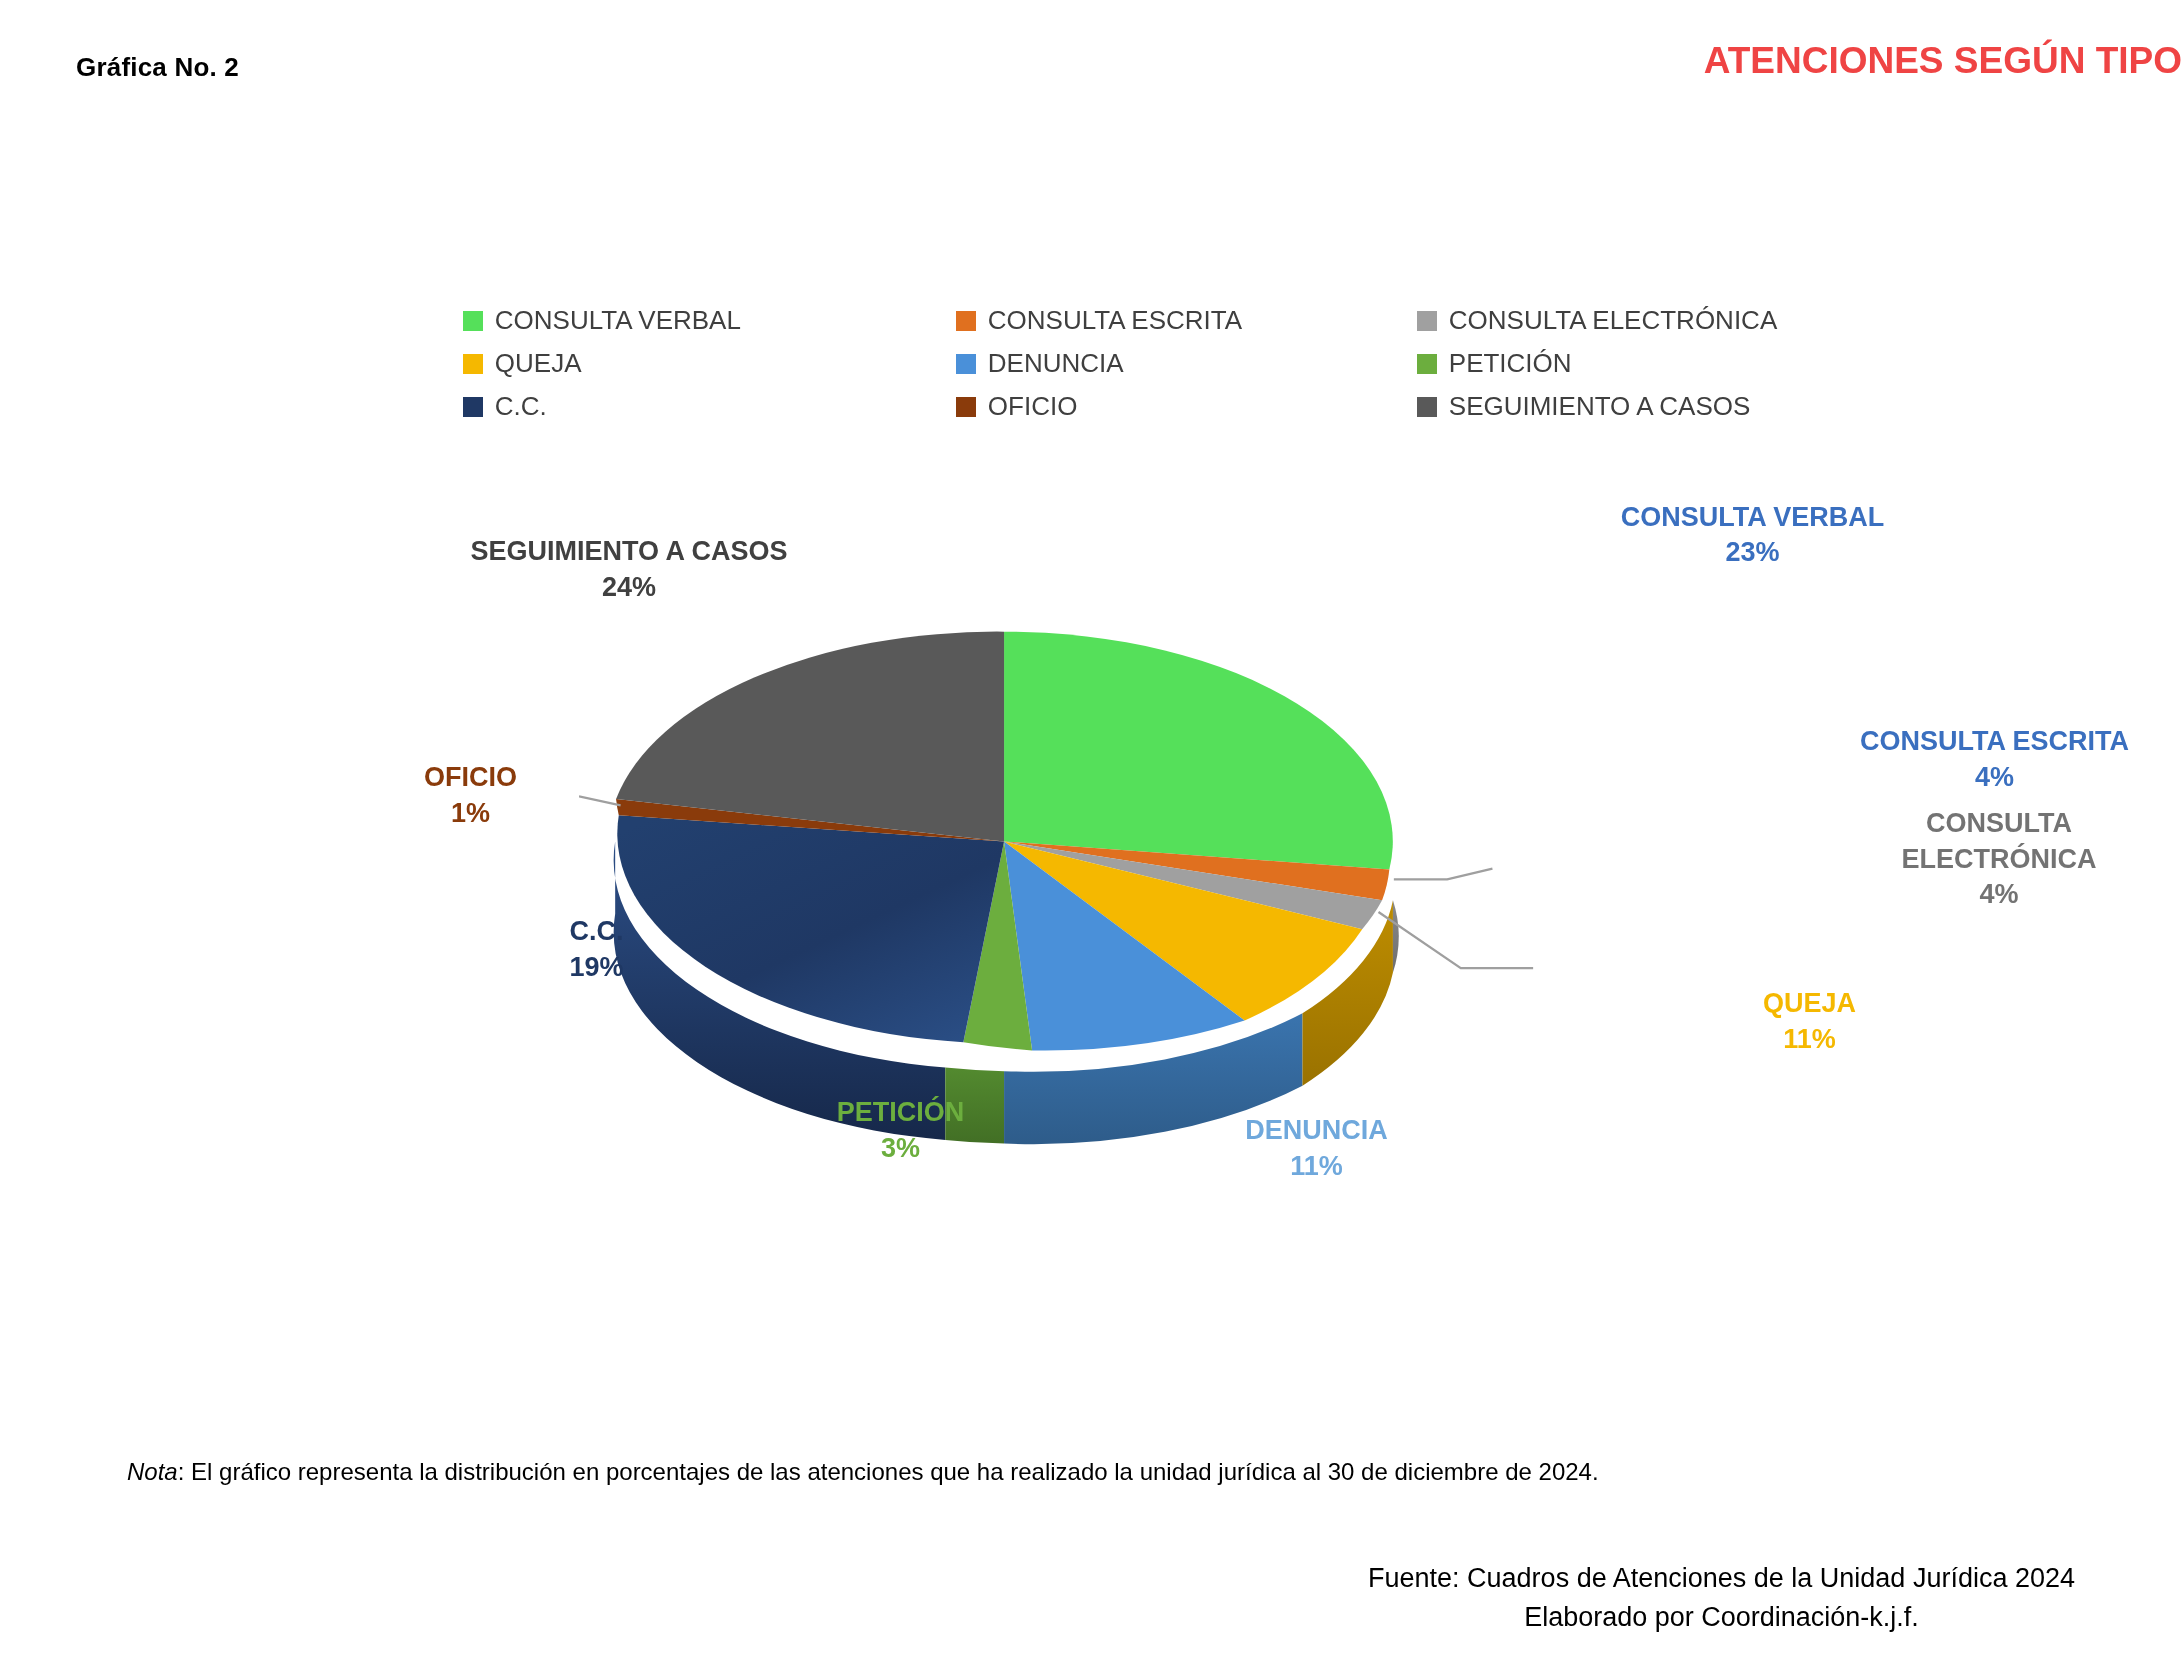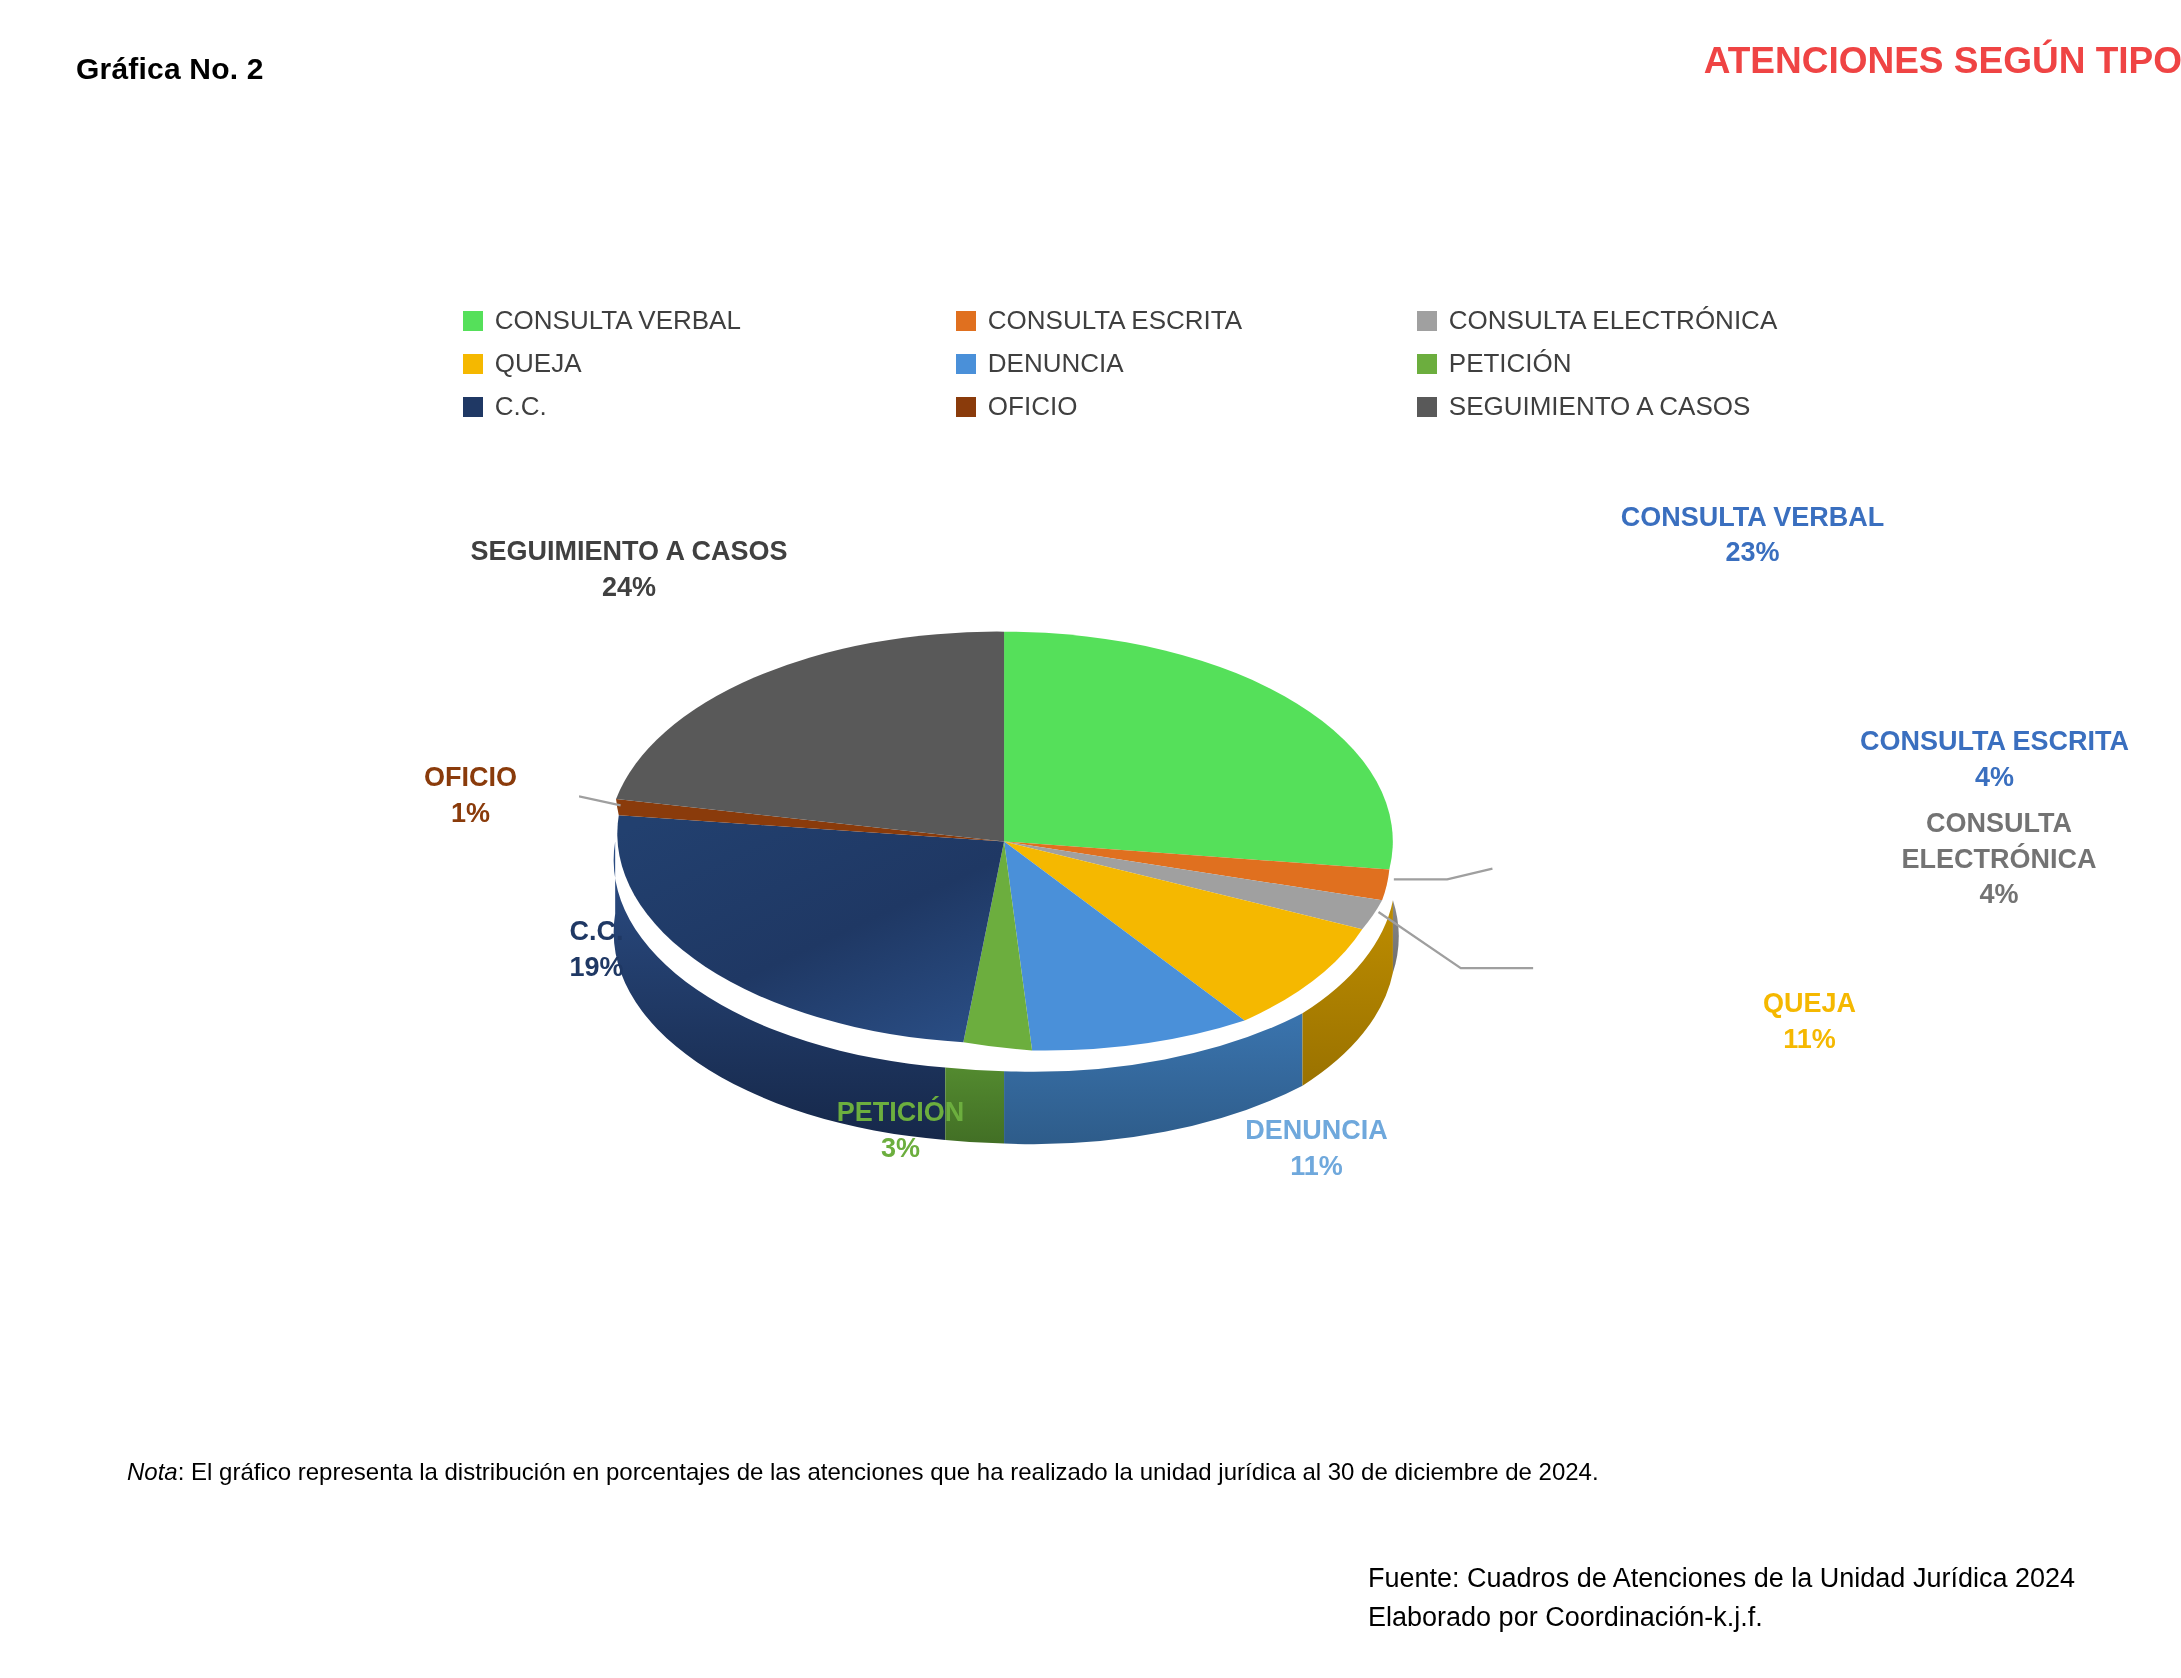--- a/index.html
+++ b/index.html
@@ -18,21 +18,21 @@
     position: absolute;
     inset: 0;
     background: #ffffff;
   }
 
   
   .fig-label {
     position: absolute;
     left: 76px;
     top: 52px;
-    font-size: 30px;
+    font-size: 26px;
     font-weight: bold;
     color: #000000;
     letter-spacing: 0.2px;
   }
   .title-block {
     position: absolute;
     left: 0;
     right: 0;
     top: 38px;
     text-align: right;
@@ -103,21 +103,21 @@
     color: #000000;
     line-height: 1.44;
   }
   .note i { font-style: italic; }
   .source {
     position: absolute;
     right: 107px;
     top: 1559px;
     font-size: 27px;
     color: #000000;
-    text-align: left;
+    text-align: center;
     line-height: 1.45;
   }
 </style>
 </head>
 <body>
 
 <div class="page">
 
   <div class="fig-label">Gráfica No. 2</div>
 

